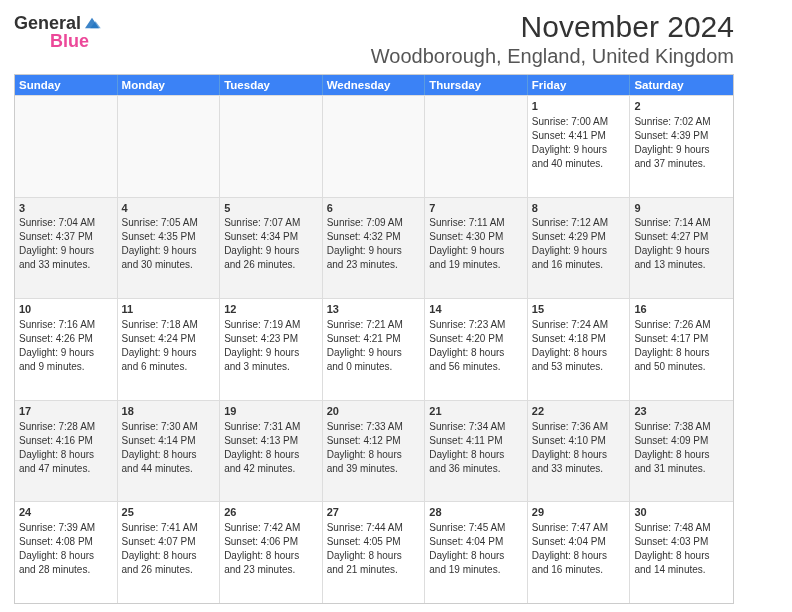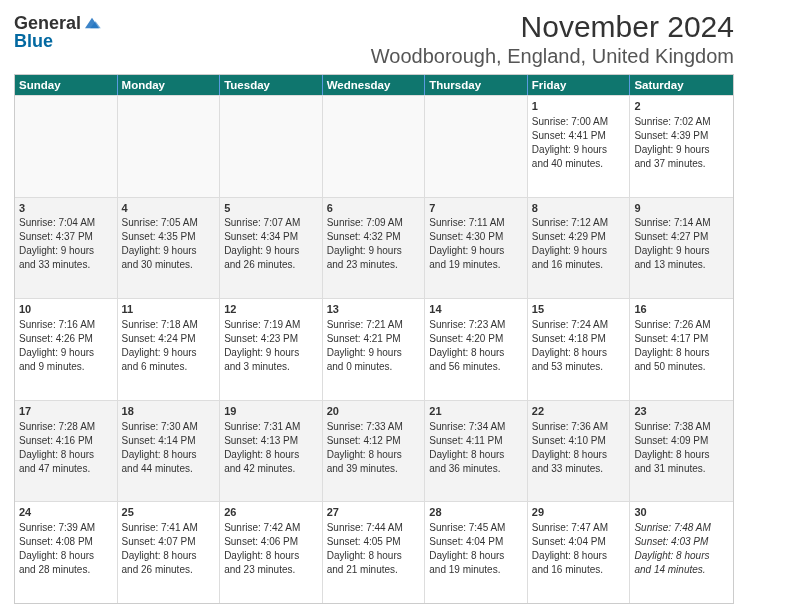--- a/index.html
+++ b/index.html
@@ -28,21 +28,21 @@
       flex-direction: column;
       align-items: flex-start;
       margin-top: 4px;
     }
     .logo-text {
       font-size: 18px;
       font-weight: bold;
       line-height: 1;
     }
     .logo-general { color: #333; }
-    .logo-blue { color: #0369a1; }
+    .logo-blue { color: #ec4899; margin-left: 36px; }
     .logo-icon {
       width: 18px;
       height: 14px;
       margin-left: 2px;
     }
     .logo-row {
       display: flex;
       align-items: center;
     }
     .title-block {
@@ -61,21 +61,21 @@
     }
     .calendar {
       flex: 1;
       display: flex;
       flex-direction: column;
       border: 1px solid #ccc;
     }
     .cal-header-row {
       display: grid;
       grid-template-columns: repeat(7, 1fr);
-      background: #0f766e;
+      background: #3b82f6;
     }
     .cal-header-cell {
       color: #fff;
       font-size: 11.5px;
       font-weight: bold;
       padding: 4px 4px;
       text-align: left;
       border-right: 1px solid #5a9be0;
     }
     .cal-header-cell:last-child { border-right: none; }
@@ -358,21 +358,21 @@
           </div>
           <div class="cal-cell">
             <span class="day-num">29</span>
             <div class="cell-detail" style="white-space: pre-line;">Sunrise: 7:47 AM
 Sunset: 4:04 PM
 Daylight: 8 hours
 and 16 minutes.</div>
           </div>
           <div class="cal-cell">
             <span class="day-num">30</span>
-            <div class="cell-detail" style="white-space: pre-line; font-style: italic;">Sunrise: 7:48 AM
+            <div class="cell-detail" style="white-space: pre-line;">Sunrise: 7:48 AM
 Sunset: 4:03 PM
 Daylight: 8 hours
 and 14 minutes.</div>
           </div>
         </div>
       </div>
   </div>
 </div>
 
 </body></html>

